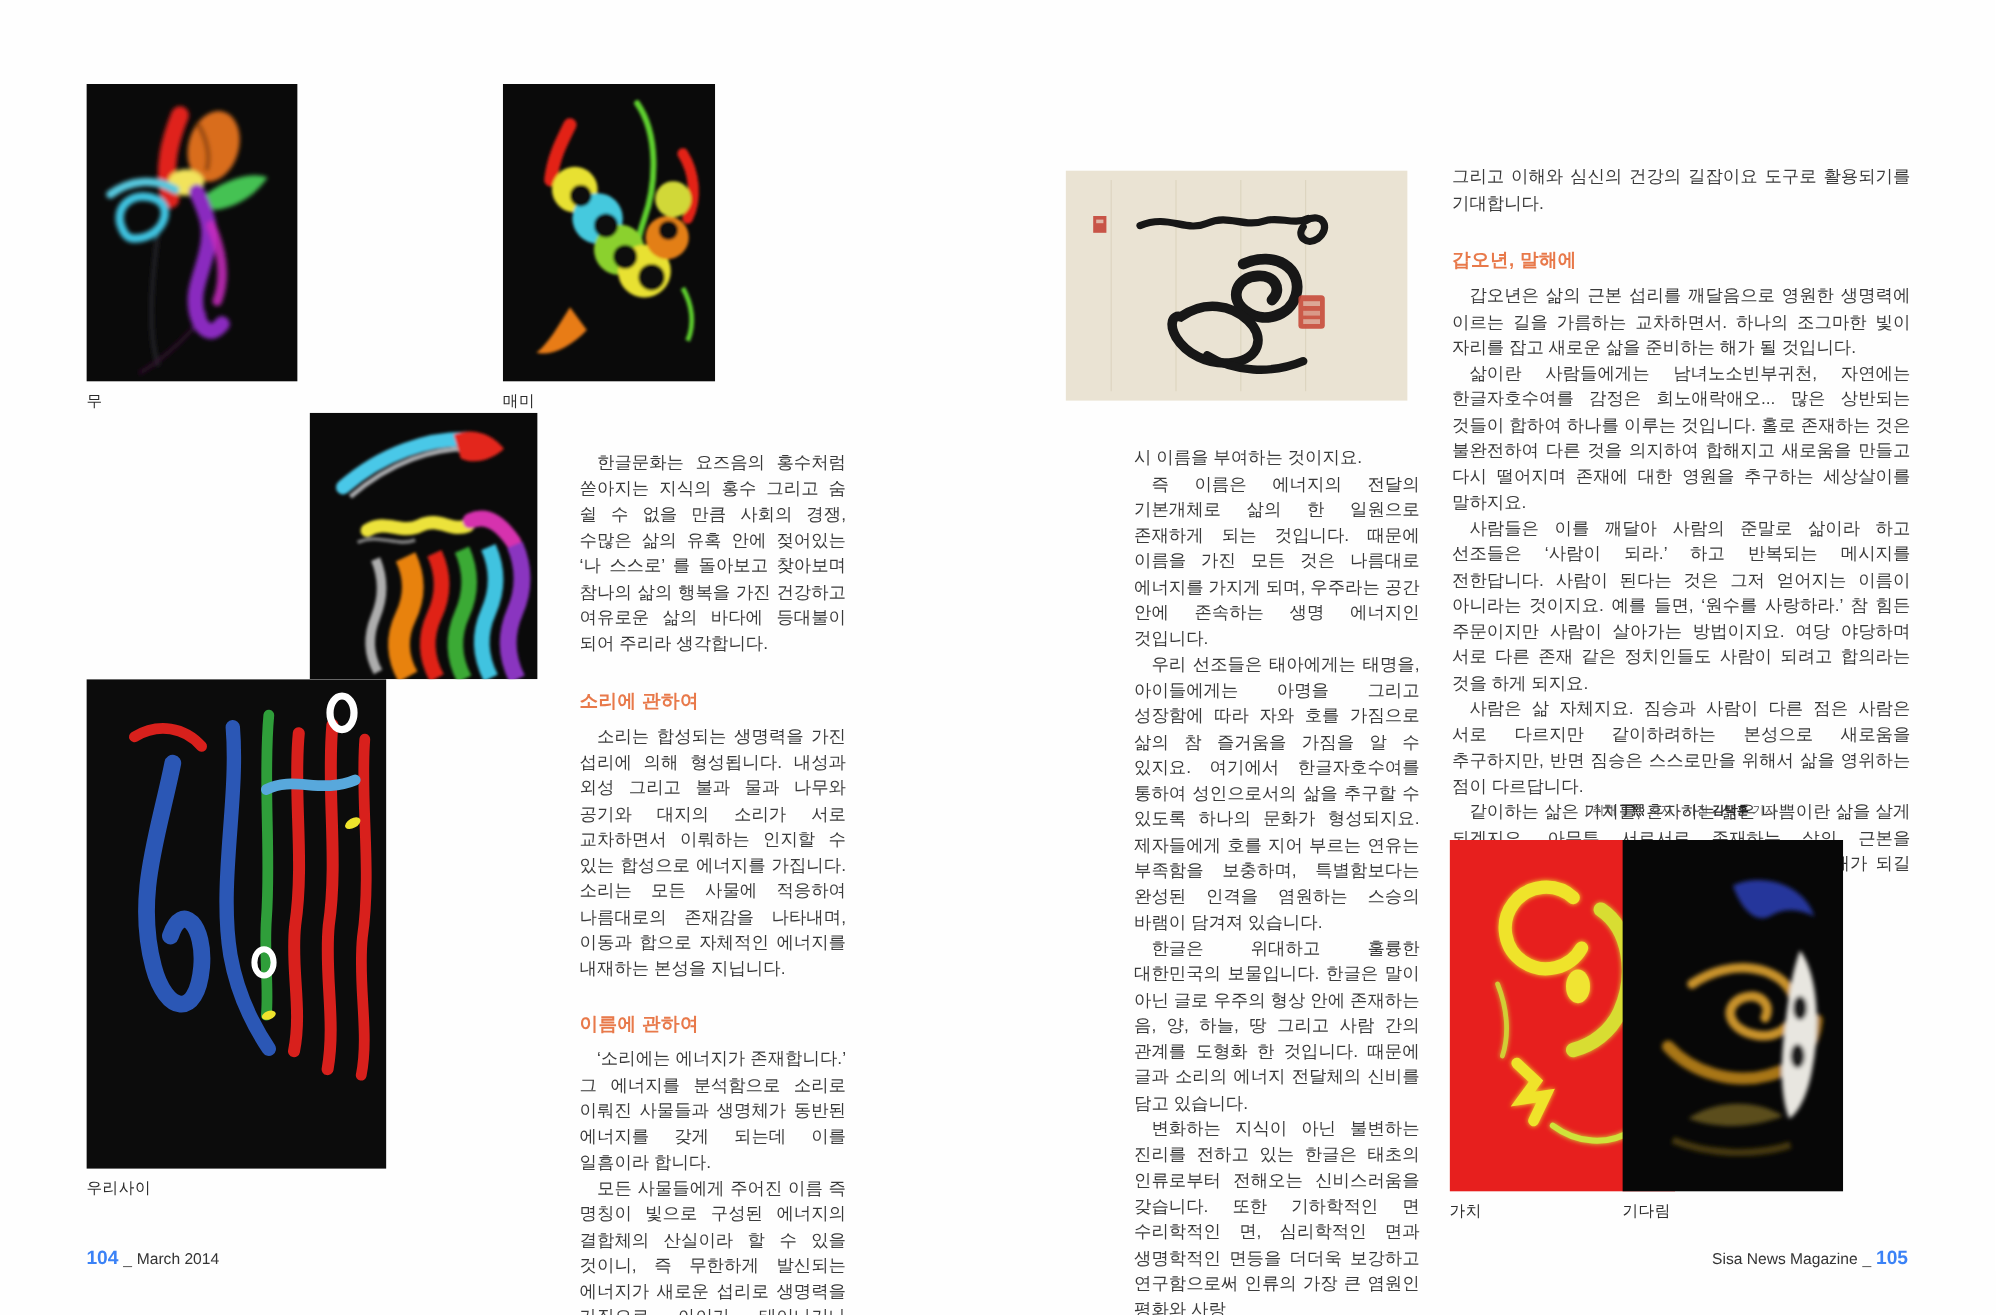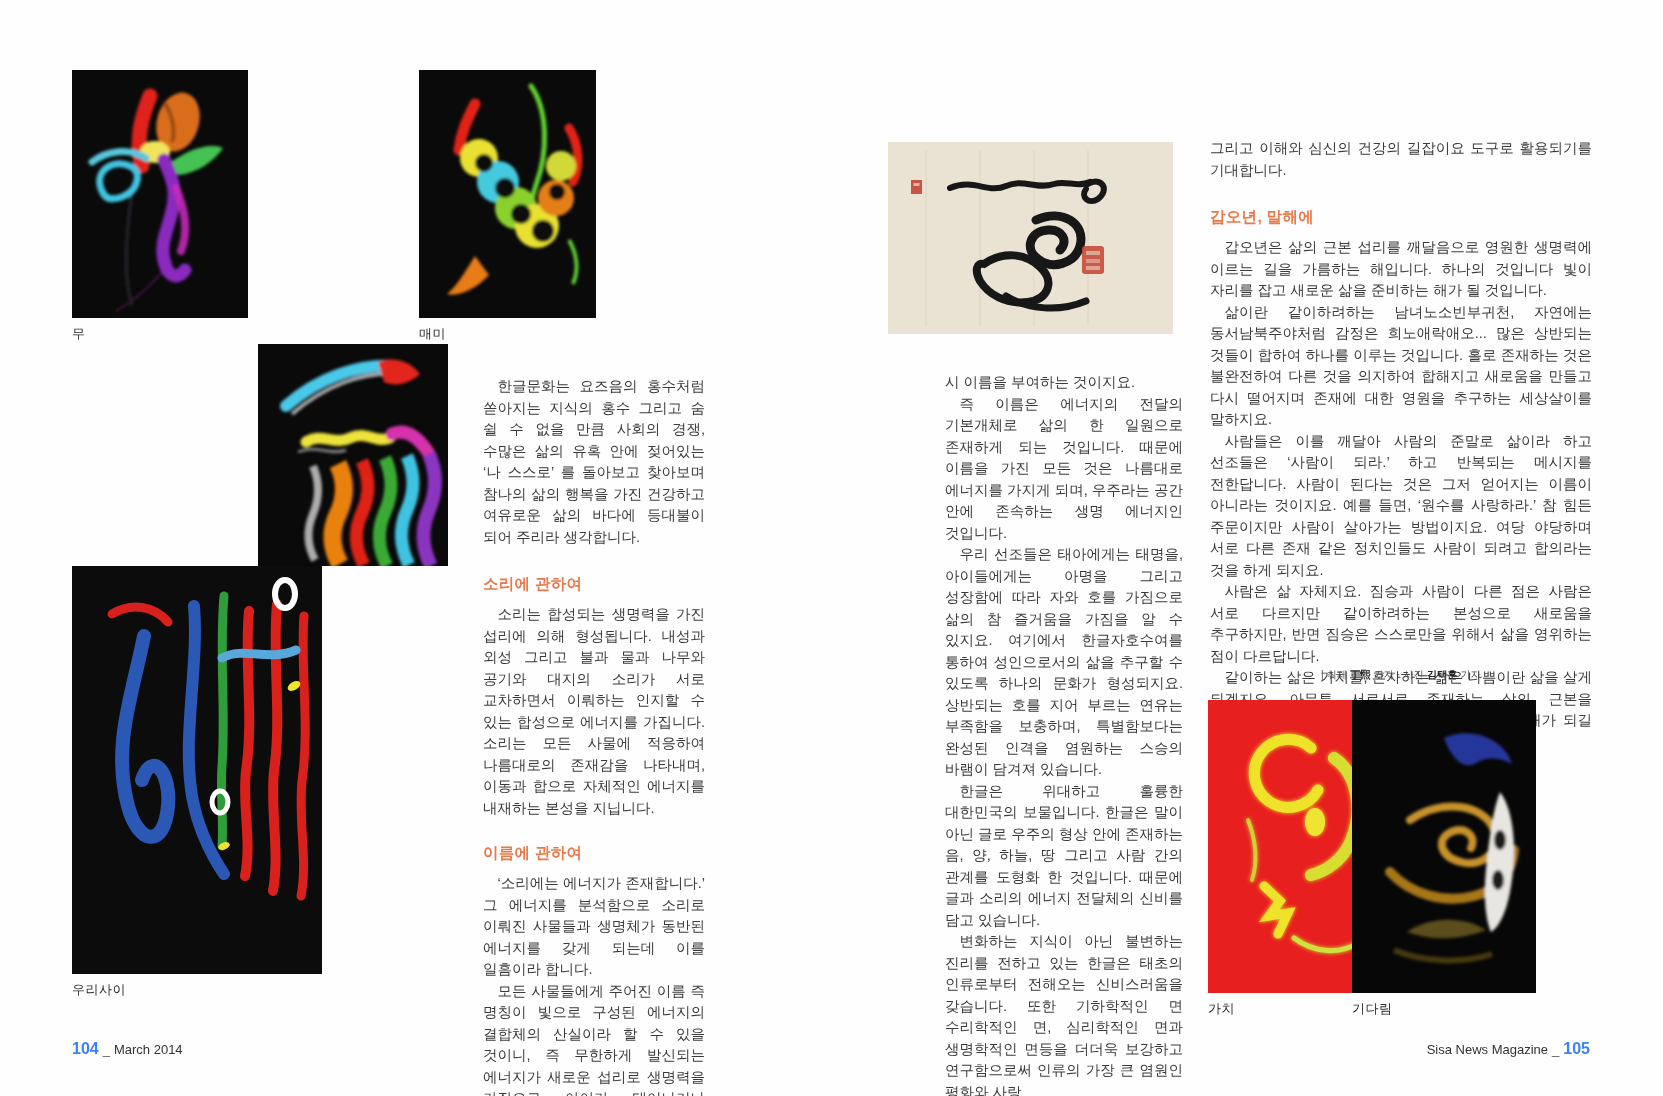--- a/index.html
+++ b/index.html
@@ -177,30 +177,30 @@
         <rect x="198" y="109" width="14" height="4" fill="#e8d8c8" opacity=".6"></rect>
         <rect x="198" y="117" width="14" height="4" fill="#e8d8c8" opacity=".5"></rect>
         <rect x="198" y="124" width="14" height="4" fill="#e8d8c8" opacity=".6"></rect>
       </g>
     </svg>
   </figure>
 
   <div class="txtcol" style="left:945px;top:372px;width:238px;">
     <p class="noindent">시 이름을 부여하는 것이지요.</p>
     <p>즉 이름은 에너지의 전달의 기본개체로 삶의 한 일원으로 존재하게 되는 것입니다. 때문에 이름을 가진 모든 것은 나름대로 에너지를 가지게 되며, 우주라는 공간 안에 존속하는 생명 에너지인 것입니다.</p>
-    <p>우리 선조들은 태아에게는 태명을, 아이들에게는 아명을 그리고 성장함에 따라 자와 호를 가짐으로 삶의 참 즐거움을 가짐을 알 수 있지요. 여기에서 한글자호수여를 통하여 성인으로서의 삶을 추구할 수 있도록 하나의 문화가 형성되지요. 상반되는 호를 지어 부르는 연유는 부족함을 보충하며, 특별함보다는 완성된 인격을 염원하는 스승의 바램이 담겨져 있습니다.</p>
+    <p>우리 선조들은 태아에게는 태명을, 아이들에게는 아명을 그리고 성장함에 따라 자와 호를 가짐으로 삶의 참 즐거움을 가짐을 알 수 있지요. 여기에서 한글자호수여를 통하여 성인으로서의 삶을 추구할 수 있도록 하나의 문화가 형성되지요. 제자들에게 호를 지어 부르는 연유는 부족함을 보충하며, 특별함보다는 완성된 인격을 염원하는 스승의 바램이 담겨져 있습니다.</p>
     <p>한글은 위대하고 훌륭한 대한민국의 보물입니다. 한글은 말이 아닌 글로 우주의 형상 안에 존재하는 음, 양, 하늘, 땅 그리고 사람 간의 관계를 도형화 한 것입니다. 때문에 글과 소리의 에너지 전달체의 신비를 담고 있습니다.</p>
     <p>변화하는 지식이 아닌 불변하는 진리를 전하고 있는 한글은 태초의 인류로부터 전해오는 신비스러움을 갖습니다. 또한 기하학적인 면 수리학적인 면, 심리학적인 면과 생명학적인 면등을 더더욱 보강하고 연구함으로써 인류의 가장 큰 염원인 평화와 사랑</p>
   </div>
 
   <div class="txtcol" style="left:1210px;top:138px;width:382px;">
     <p class="noindent lead-gap">그리고 이해와 심신의 건강의 길잡이요 도구로 활용되기를 기대합니다.</p>
     <div class="sec-head first">갑오년, 말해에</div>
-    <p>갑오년은 삶의 근본 섭리를 깨달음으로 영원한 생명력에 이르는 길을 가름하는 해입니다. 하나의 것입니다 빛이 자리를 잡고 새로운 삶을 준비하는 해가 될 것입니다.</p>
-    <p>삶이란 같이하려하는 남녀노소빈부귀천, 자연에는 동서남북주야처럼 감정은 희노애락애오... 많은 상반되는 것들이 합하여 하나를 이루는 것입니다. 홀로 존재하는 것은 불완전하여 다른 것을 의지하여 합해지고 새로움을 만들고 다시 떨어지며 존재에 대한 영원을 추구하는 세상살이를 말하지요.</p>
+    <p>갑오년은 삶의 근본 섭리를 깨달음으로 영원한 생명력에 이르는 길을 가름하는 교차하면서. 하나의 조그마한 빛이 자리를 잡고 새로운 삶을 준비하는 해가 될 것입니다.</p>
+    <p>삶이란 사람들에게는 남녀노소빈부귀천, 자연에는 한글자호수여를 감정은 희노애락애오... 많은 상반되는 것들이 합하여 하나를 이루는 것입니다. 홀로 존재하는 것은 불완전하여 다른 것을 의지하여 합해지고 새로움을 만들고 다시 떨어지며 존재에 대한 영원을 추구하는 세상살이를 말하지요.</p>
     <p>사람들은 이를 깨달아 사람의 준말로 삶이라 하고 선조들은 ‘사람이 되라.’ 하고 반복되는 메시지를 전한답니다. 사람이 된다는 것은 그저 얻어지는 이름이 아니라는 것이지요. 예를 들면, ‘원수를 사랑하라.’ 참 힘든 주문이지만 사람이 살아가는 방법이지요. 여당 야당하며 서로 다른 존재 같은 정치인들도 사람이 되려고 합의라는 것을 하게 되지요.</p>
     <p>사람은 삶 자체지요. 짐승과 사람이 다른 점은 사람은 서로 다르지만 같이하려하는 본성으로 새로움을 추구하지만, 반면 짐승은 스스로만을 위해서 삶을 영위하는 점이 다르답니다.</p>
     <p><span>같이하는 삶은 가치를, 혼자하는 삶은 나쁨이란 삶을 살게 되겠지요. 아무튼 서로서로 존재하는 삶의 근본을 깨달음으로 합하는 새로운 삶의 추구가 필요한 해가 되길 기원합니다.</span><span class="end-mark">S</span></p>
   </div>
 
   <div class="credits">
     <span>| 취재</span>
     <b>丁熙</b>
     <span>기자 · 사진</span>
     <b>김택훈</b>

